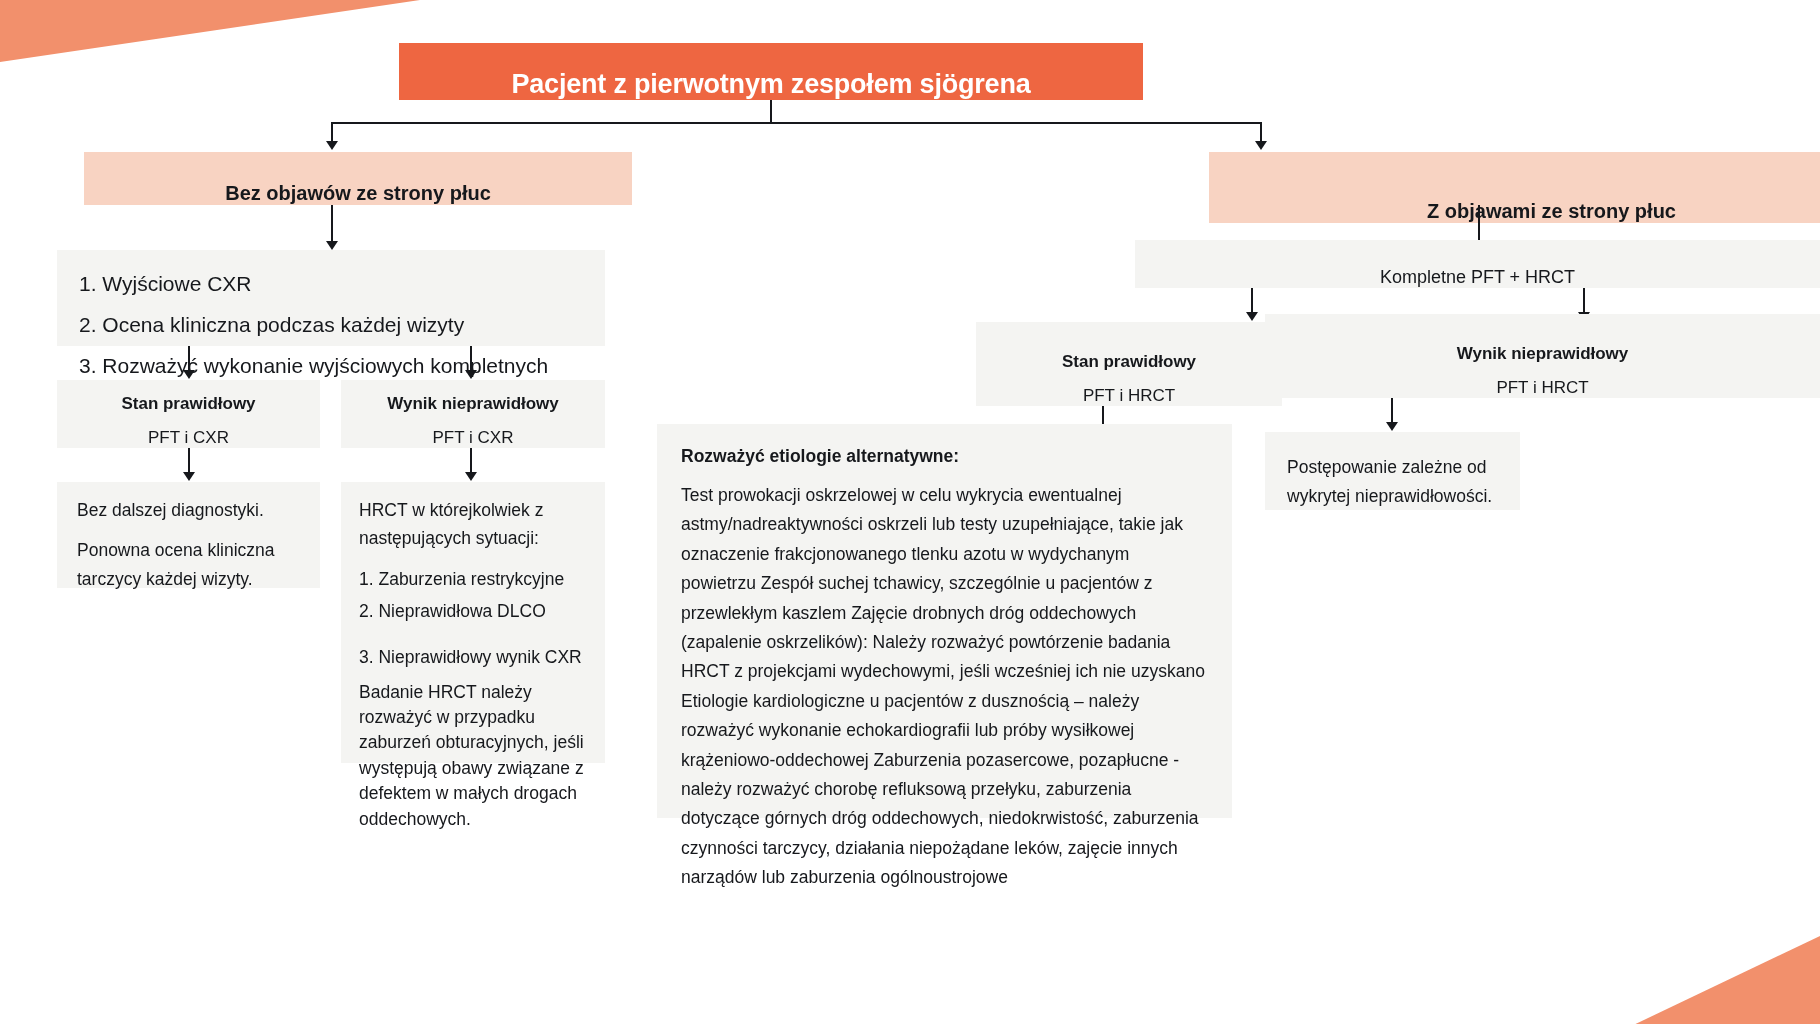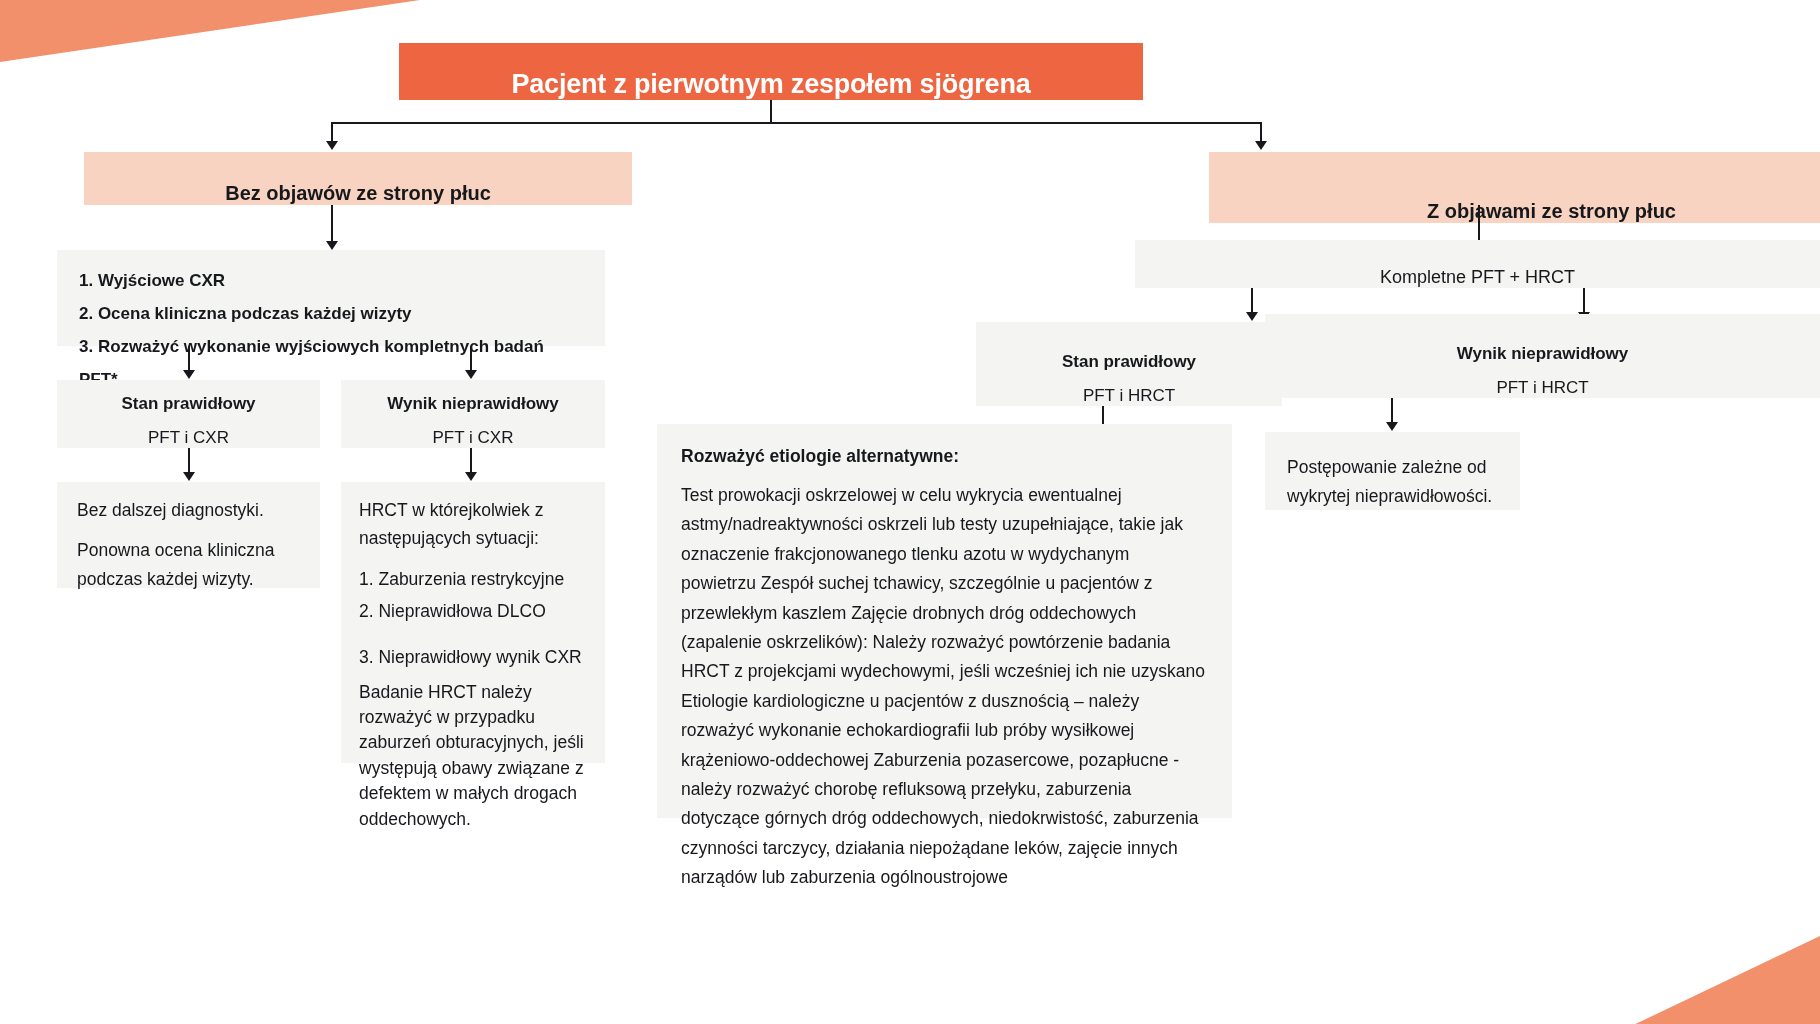--- a/index.html
+++ b/index.html
@@ -83,23 +83,22 @@
   }
 
   .body-text {
     font-size: 17.5px;
     line-height: 1.62;
   }
   .body-text p { margin: 0 0 12px 0; }
   .body-text p:last-child { margin-bottom: 0; }
 
   .list-line {
-    font-size: 17px;
+    font-size: 21px;
     line-height: 1.95;
-    font-weight: bold;
   }
 
   .alt-title {
     font-weight: bold;
     font-size: 17.5px;
     margin: 0 0 14px 0;
   }
   .alt-body {
     font-size: 17.5px;
     line-height: 1.68;
@@ -182,21 +181,21 @@
   </div>
 
   <div class="vline" style="left:188px; top:448px; height:26px;"></div>
   <div class="arrowhead" style="left:183px; top:472px;"></div>
   <div class="vline" style="left:470px; top:448px; height:26px;"></div>
   <div class="arrowhead" style="left:465px; top:472px;"></div>
 
   <div class="box grey" style="left:57px; top:482px; width:263px; height:106px; padding:14px 20px;">
     <div class="body-text">
       <p>Bez dalszej diagnostyki.</p>
-      <p>Ponowna ocena kliniczna podczas każdej wizyty.</p>
+      <p>Ponowna ocena kliniczna tarczycy każdej wizyty.</p>
     </div>
   </div>
 
   <div class="box grey" style="left:341px; top:482px; width:264px; height:281px; padding:14px 18px;">
     <div class="body-text">
       <p>HRCT w którejkolwiek z następujących sytuacji:</p>
       <p style="margin-bottom:4px;">1. Zaburzenia restrykcyjne</p>
       <p style="margin-bottom:18px;">2. Nieprawidłowa DLCO</p>
       <p style="margin-bottom:8px;">3. Nieprawidłowy wynik CXR</p>
       <p style="line-height:1.45;">Badanie HRCT należy rozważyć w przypadku zaburzeń obturacyjnych, jeśli występują obawy związane z defektem w małych drogach oddechowych.</p>

